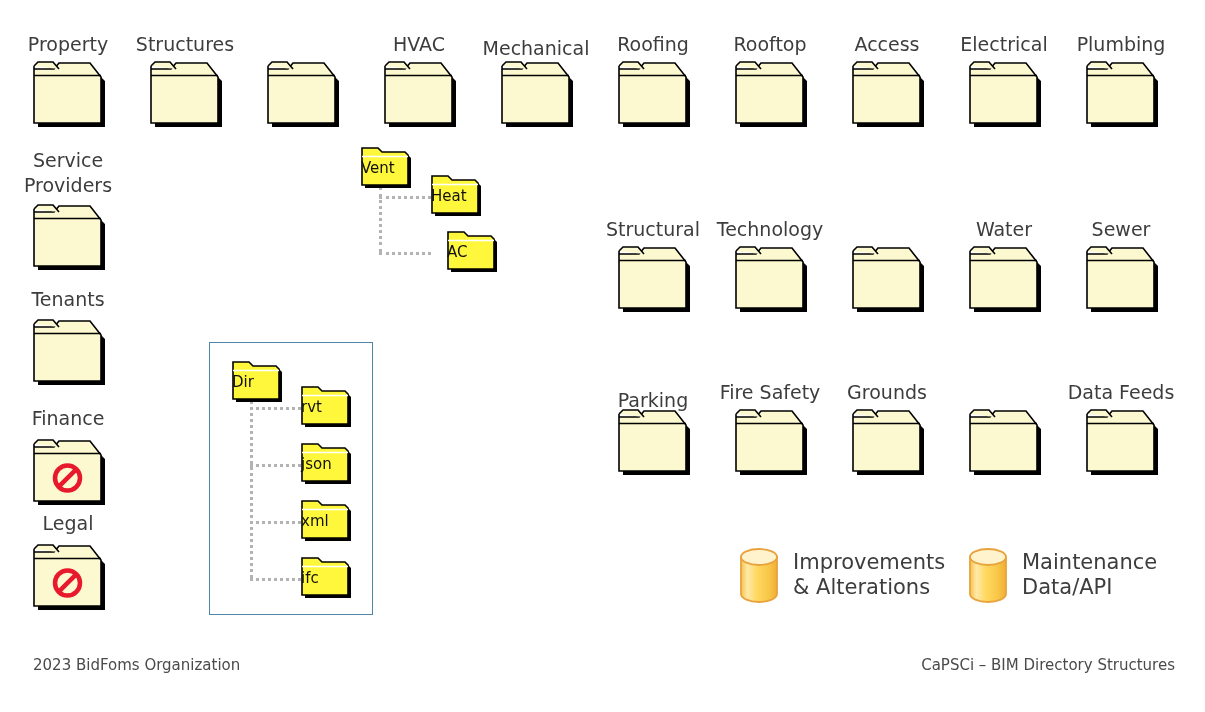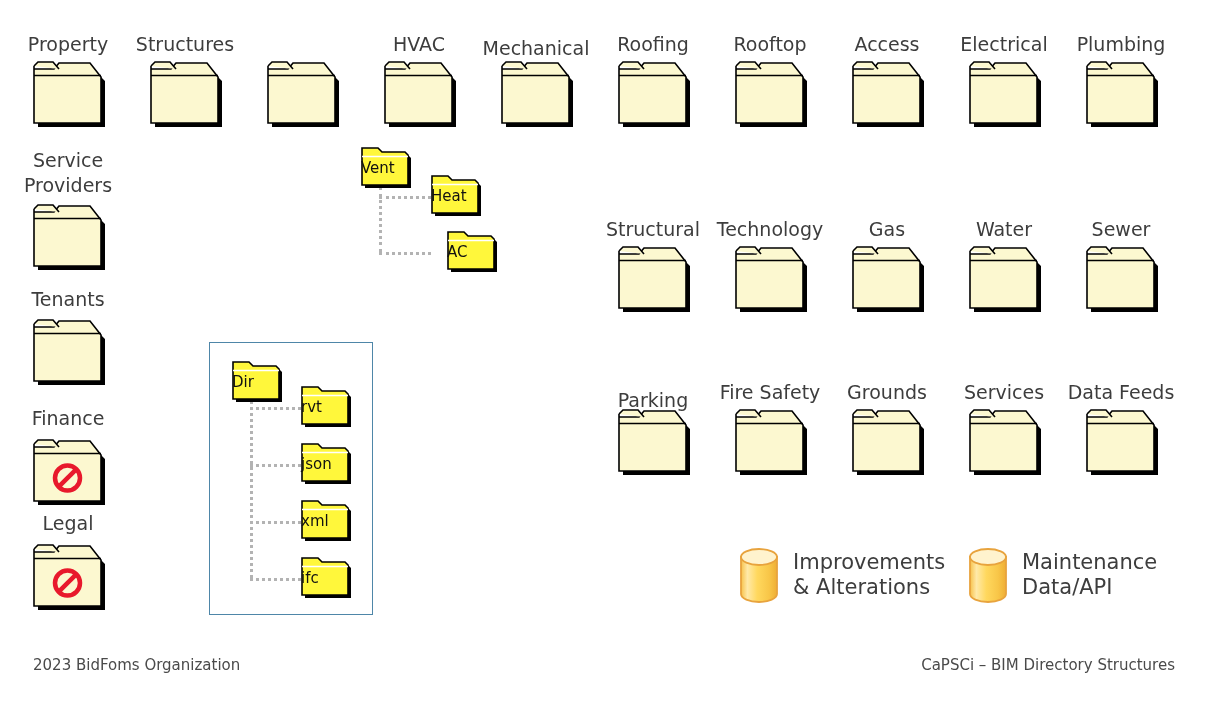--- a/index.html
+++ b/index.html
@@ -268,21 +268,20 @@
     </div>
     <div class="node-label" style="left: 660px; top: 217px; width: 220px; white-space: pre-line;">Technology</div>
     <div class="folder-big" style="left: 852px; top: 245px;">
       <svg width="82" height="72" viewBox="0 0 82 72">
         <path d="M5 10 L5 13 L22 13 L27 7 L58 7 L72 21 L72 67 L5 67 Z" fill="#000000"></path>
         <path d="M1 6 L1 63 L68 63 L68 17 L57 3 L26 3 L21 9 L1 9 Z" fill="#FCF8D0" stroke="#000000" stroke-width="1.6" stroke-linejoin="miter"></path>
         <path d="M1 15.5 L68 15.5" stroke="#000000" stroke-width="1.4" fill="none"></path>
         <path d="M1 6 L5 2 L20 2 L26 9" stroke="#000000" stroke-width="1.6" fill="#FCF8D0"></path>
       </svg>
     </div>
-    <div class="node-label" style="left: 777px; top: 217px; width: 220px; white-space: pre-line;">Gas</div>
     <div class="folder-big" style="left: 969px; top: 245px;">
       <svg width="82" height="72" viewBox="0 0 82 72">
         <path d="M5 10 L5 13 L22 13 L27 7 L58 7 L72 21 L72 67 L5 67 Z" fill="#000000"></path>
         <path d="M1 6 L1 63 L68 63 L68 17 L57 3 L26 3 L21 9 L1 9 Z" fill="#FCF8D0" stroke="#000000" stroke-width="1.6" stroke-linejoin="miter"></path>
         <path d="M1 15.5 L68 15.5" stroke="#000000" stroke-width="1.4" fill="none"></path>
         <path d="M1 6 L5 2 L20 2 L26 9" stroke="#000000" stroke-width="1.6" fill="#FCF8D0"></path>
       </svg>
     </div>
     <div class="node-label" style="left: 894px; top: 217px; width: 220px; white-space: pre-line;">Water</div>
     <div class="folder-big" style="left: 1086px; top: 245px;">
@@ -322,21 +321,20 @@
     </div>
     <div class="node-label" style="left: 777px; top: 380px; width: 220px; white-space: pre-line;">Grounds</div>
     <div class="folder-big" style="left: 969px; top: 408px;">
       <svg width="82" height="72" viewBox="0 0 82 72">
         <path d="M5 10 L5 13 L22 13 L27 7 L58 7 L72 21 L72 67 L5 67 Z" fill="#000000"></path>
         <path d="M1 6 L1 63 L68 63 L68 17 L57 3 L26 3 L21 9 L1 9 Z" fill="#FCF8D0" stroke="#000000" stroke-width="1.6" stroke-linejoin="miter"></path>
         <path d="M1 15.5 L68 15.5" stroke="#000000" stroke-width="1.4" fill="none"></path>
         <path d="M1 6 L5 2 L20 2 L26 9" stroke="#000000" stroke-width="1.6" fill="#FCF8D0"></path>
       </svg>
     </div>
-    <div class="node-label" style="left: 894px; top: 380px; width: 220px; white-space: pre-line;">Services</div>
     <div class="folder-big" style="left: 1086px; top: 408px;">
       <svg width="82" height="72" viewBox="0 0 82 72">
         <path d="M5 10 L5 13 L22 13 L27 7 L58 7 L72 21 L72 67 L5 67 Z" fill="#000000"></path>
         <path d="M1 6 L1 63 L68 63 L68 17 L57 3 L26 3 L21 9 L1 9 Z" fill="#FCF8D0" stroke="#000000" stroke-width="1.6" stroke-linejoin="miter"></path>
         <path d="M1 15.5 L68 15.5" stroke="#000000" stroke-width="1.4" fill="none"></path>
         <path d="M1 6 L5 2 L20 2 L26 9" stroke="#000000" stroke-width="1.6" fill="#FCF8D0"></path>
       </svg>
     </div>
     <div class="node-label" style="left: 1011px; top: 380px; width: 220px; white-space: pre-line;">Data Feeds</div>
     <div class="conn conn-v" style="left: 379px; top: 187px; height: 65px;"></div>

